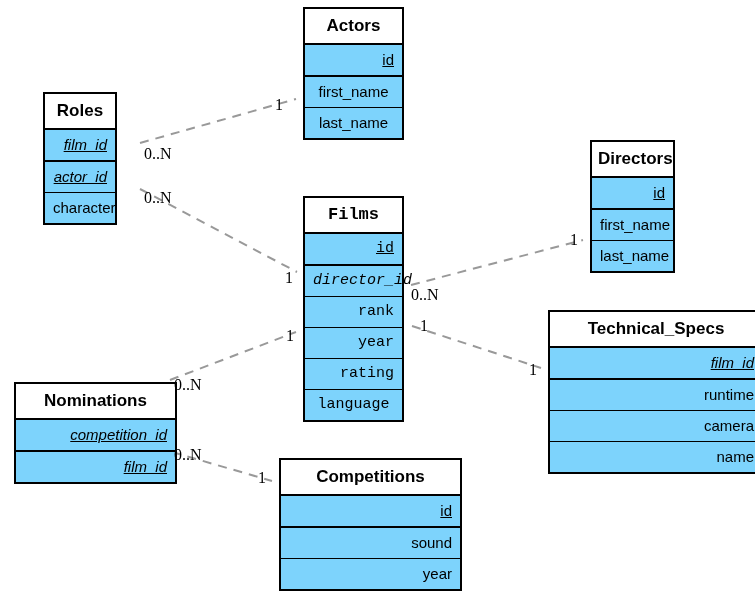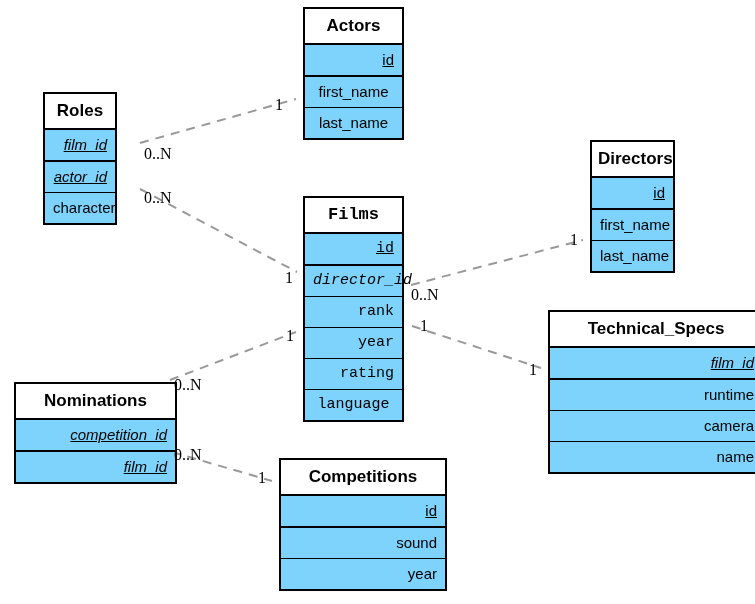--- a/index.html
+++ b/index.html
@@ -121,21 +121,21 @@
         <div class="attr align-right key fk thickline"><span class="txt">film_id</span></div>
         <div class="attr align-right"><span class="txt">runtime</span></div>
         <div class="attr align-right"><span class="txt">camera</span></div>
         <div class="attr align-right"><span class="txt">name</span></div>
       </div>
       <div class="entity" style="left: 14px; top: 354px; width: 163px; margin-top: 28px;">
         <div class="entity-title">Nominations</div>
         <div class="attr align-right key fk thickline"><span class="txt">competition_id</span></div>
         <div class="attr align-right key fk"><span class="txt">film_id</span></div>
       </div>
-      <div class="entity" style="left: 279px; top: 458px; width: 168px;">
+      <div class="entity" style="left: 279px; top: 458px; width: 183px;">
         <div class="entity-title">Competitions</div>
         <div class="attr align-right key thickline"><span class="txt">id</span></div>
         <div class="attr align-right"><span class="txt">sound</span></div>
         <div class="attr align-right"><span class="txt">year</span></div>
       </div>
     </div>
   <div id="cards">
       <div class="card" style="left: 144px; top: 146px;">0..N</div>
       <div class="card" style="left: 275px; top: 97px;">1</div>
       <div class="card" style="left: 144px; top: 190px;">0..N</div>

